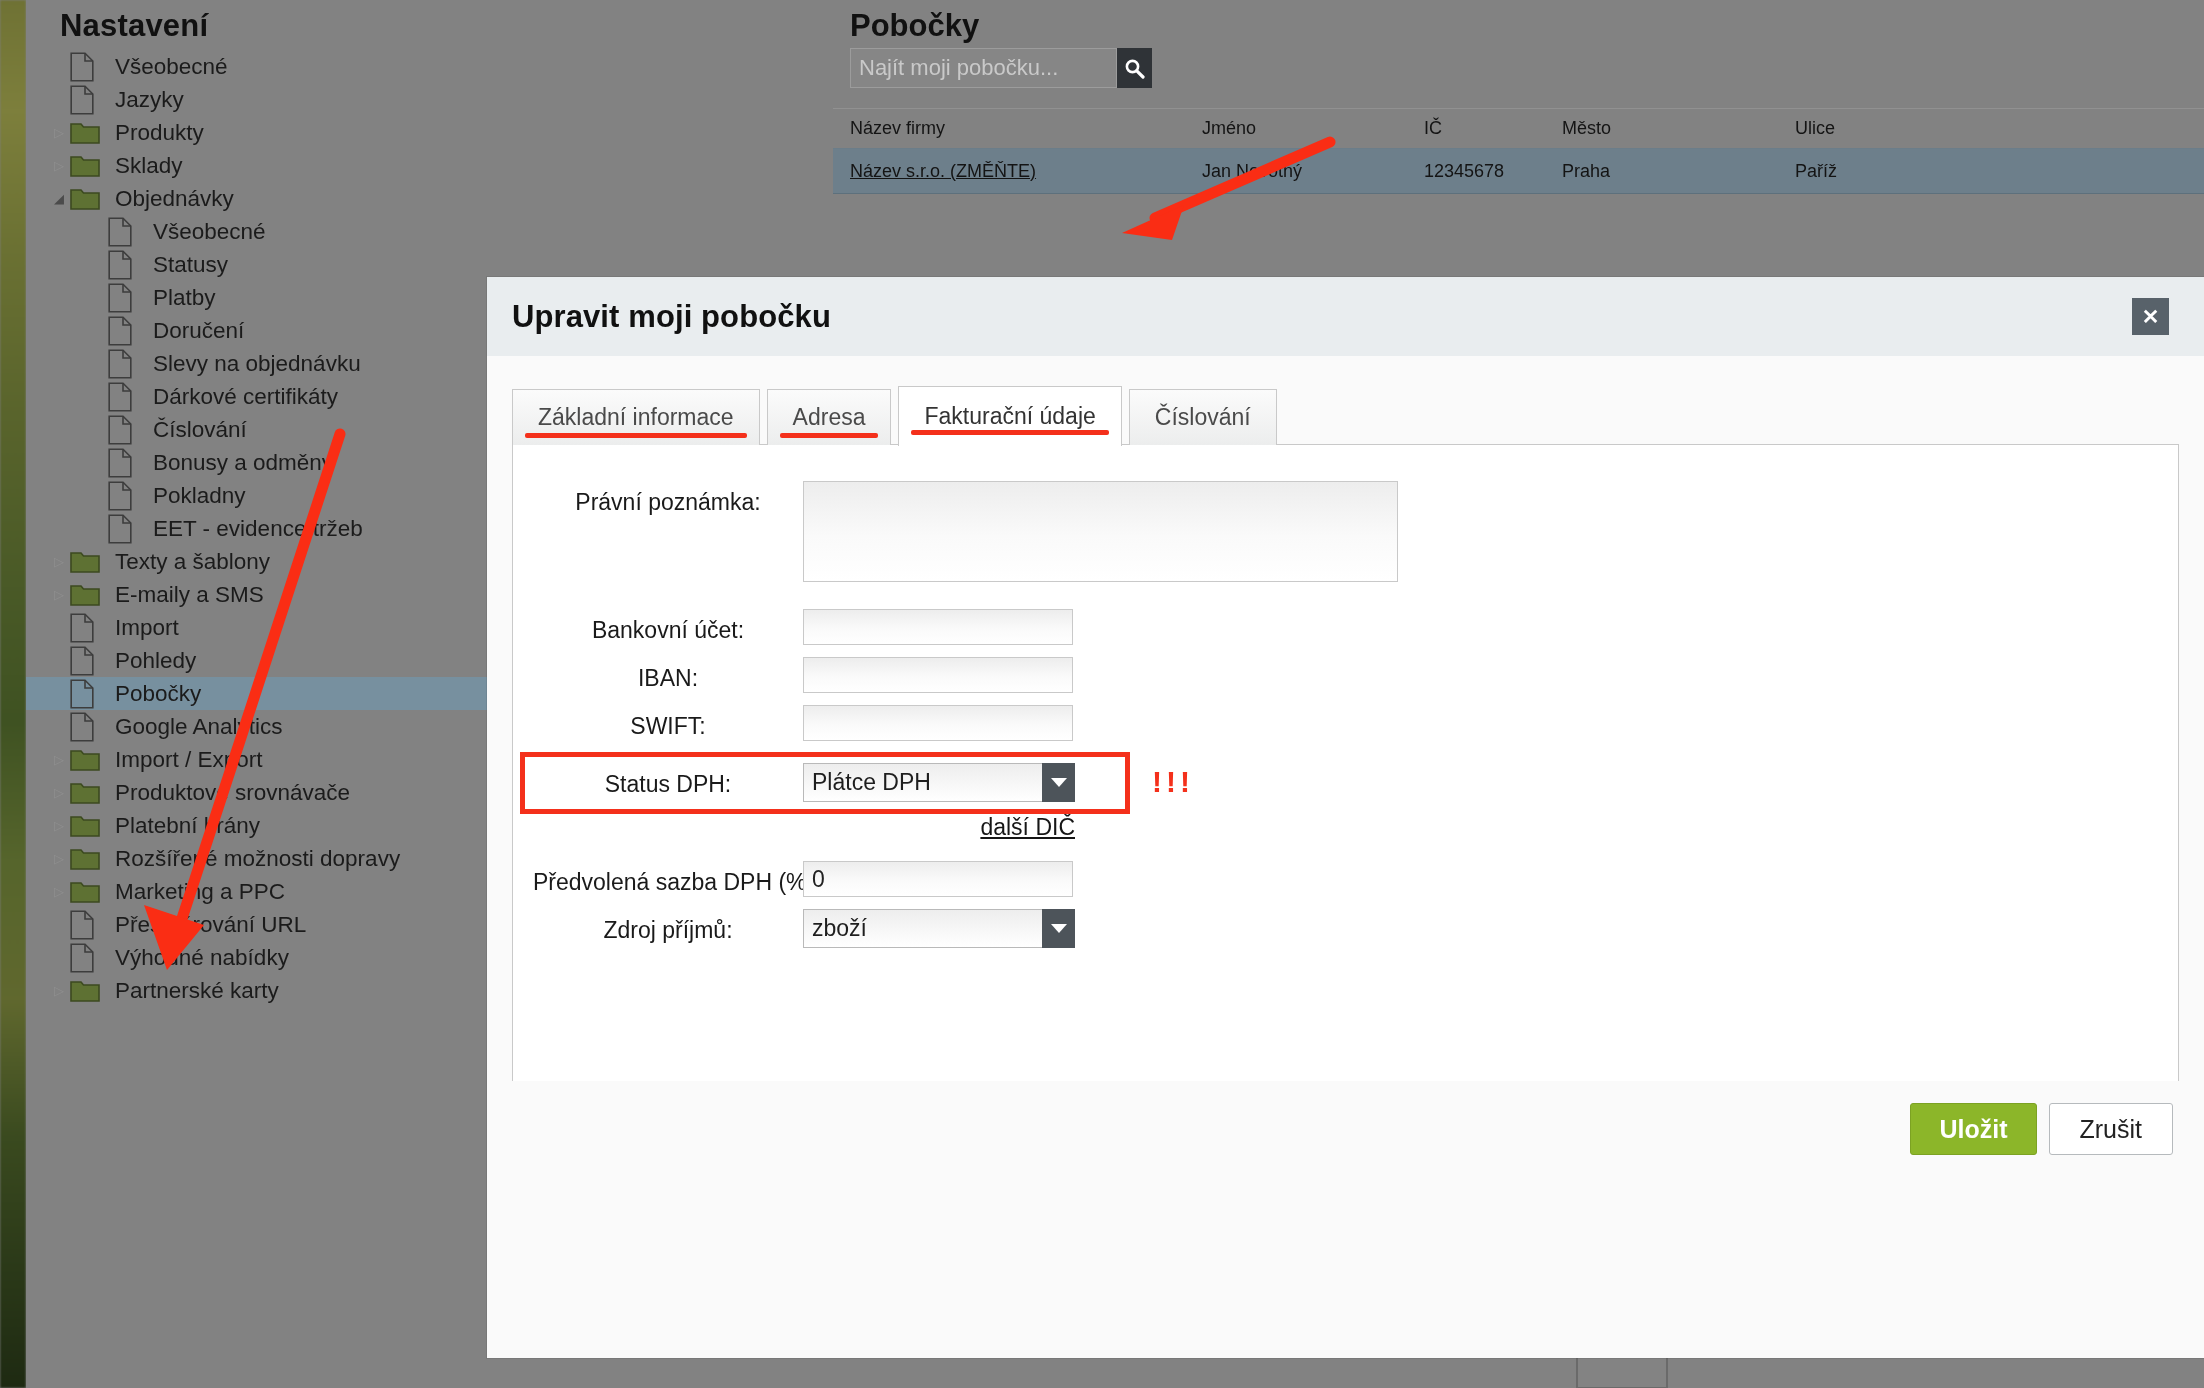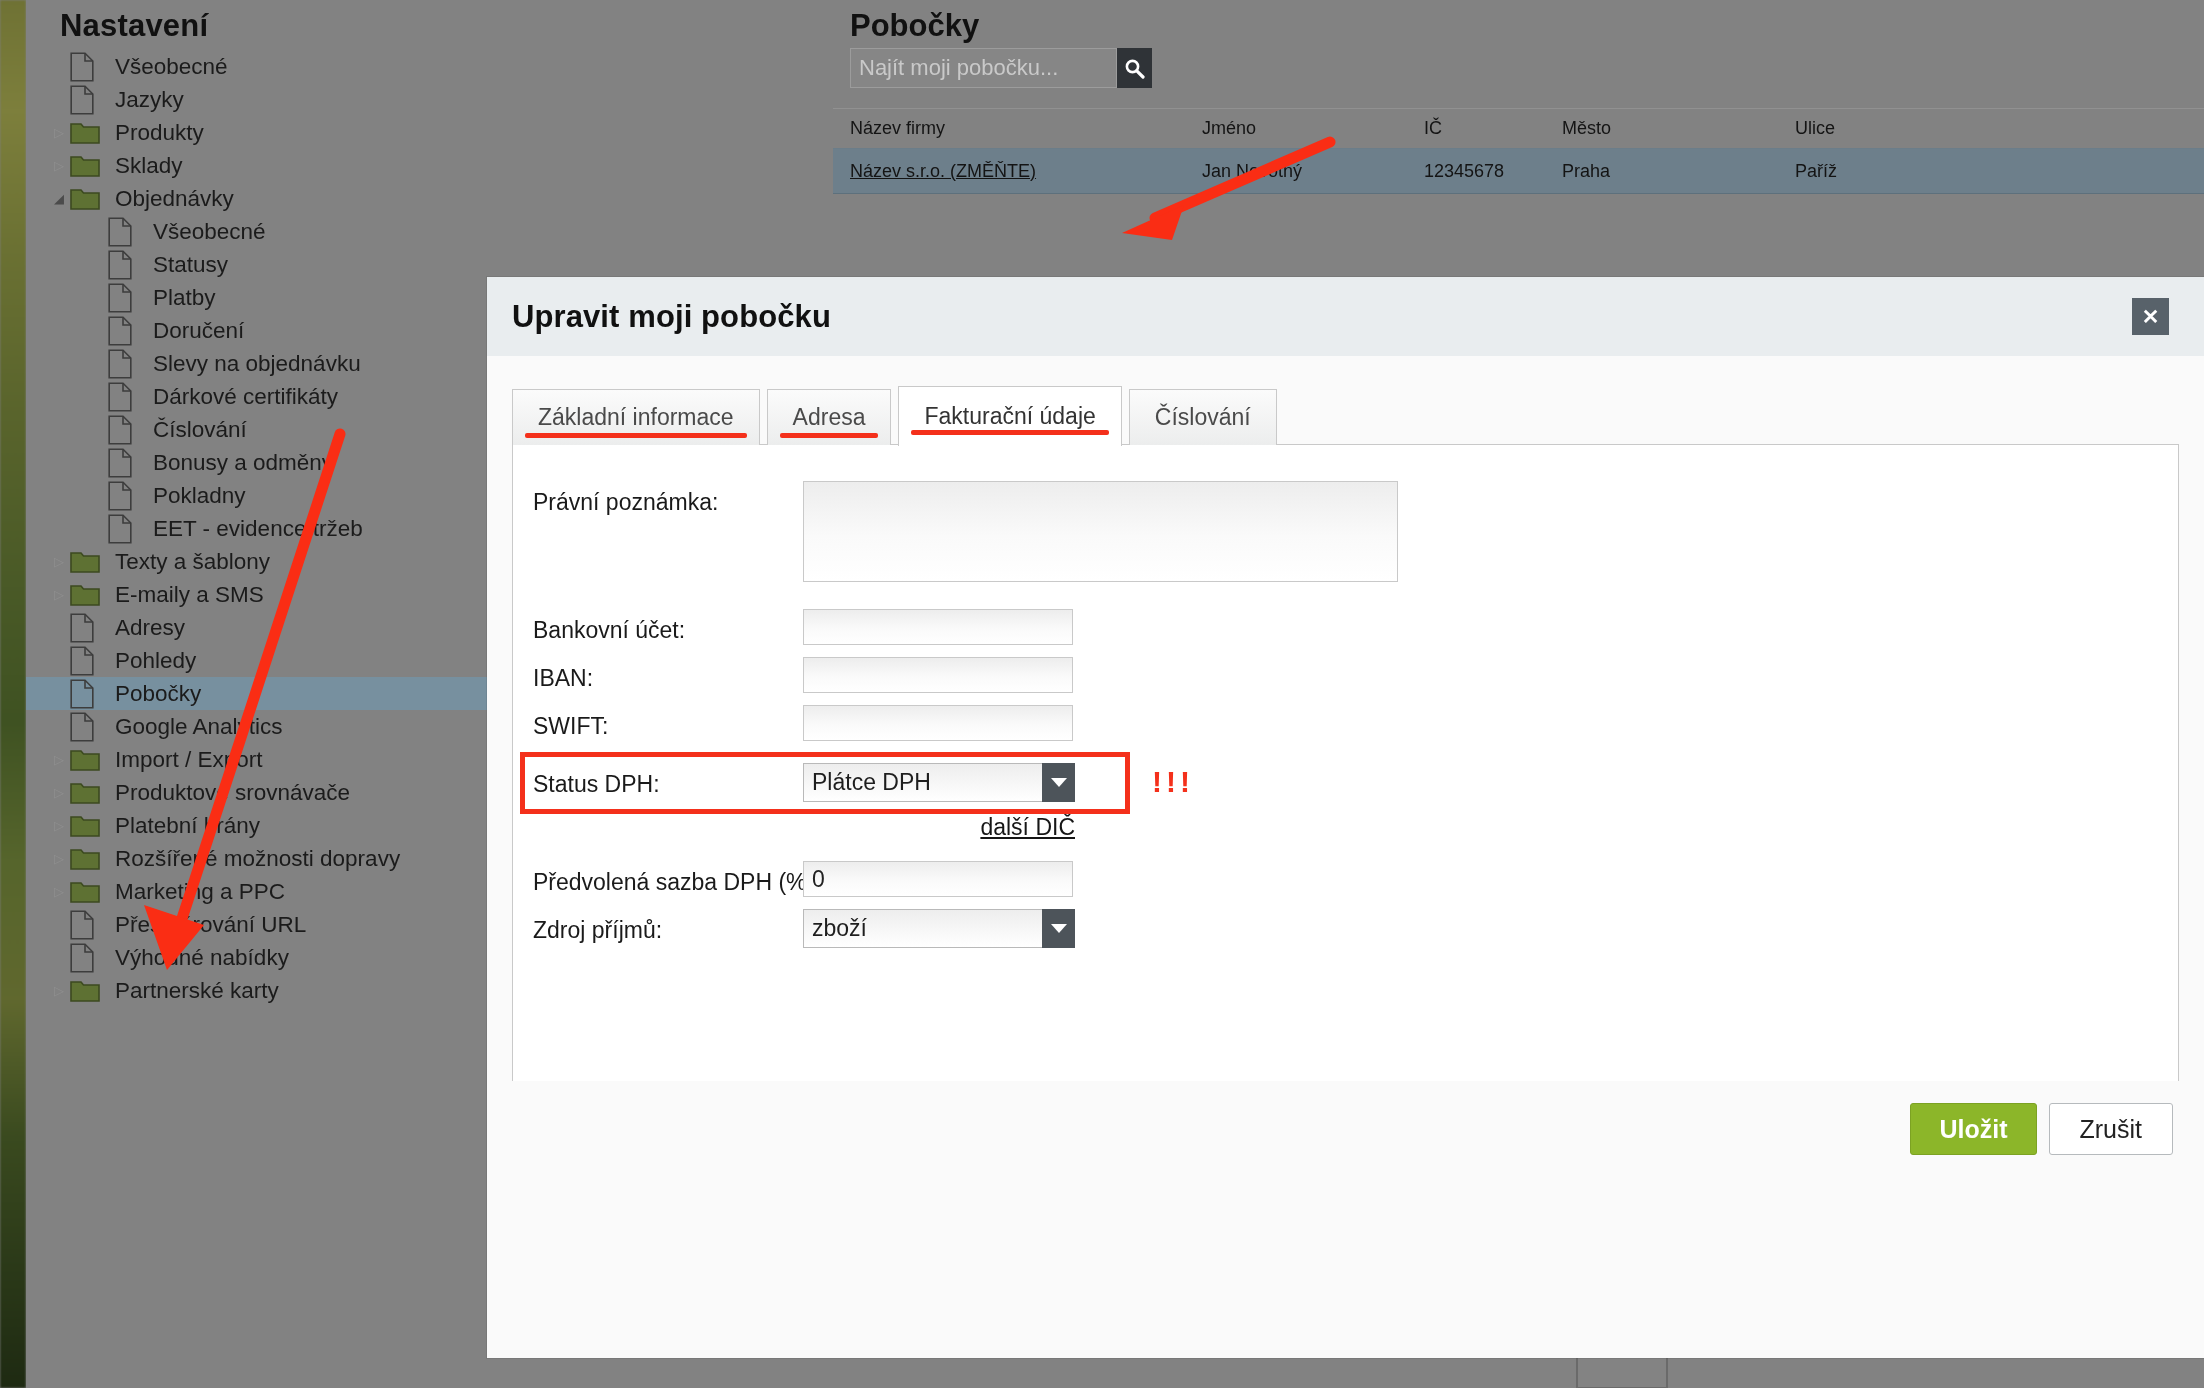--- a/index.html
+++ b/index.html
@@ -136,21 +136,21 @@
   .tab.active .u { bottom: 11px; height: 5px; }
 
   #panel {
     border: 1px solid #c9c9c9; background: #fff; height: 733px;
     position: relative; margin-top: -1px; padding: 30px 0 0 0;
   }
 
   .frow { display: flex; align-items: flex-start; padding-left: 20px; }
   .flabel {
     width: 270px; flex: 0 0 270px; font-size: 23px; color: #1a1a1a;
-    padding-top: 8px; white-space: nowrap;
+    padding-top: 8px; white-space: nowrap; text-align: center;
   }
   .fctl { position: relative; }
 
   textarea.f, input.f {
     font-family: inherit; font-size: 23px; color: #222;
     border: 1px solid #c9c9c9;
     background: linear-gradient(180deg,#ededed 0%, #fafafa 55%, #ffffff 100%);
     outline: none; padding: 5px 8px;
   }
   textarea.f { width: 595px; height: 101px; resize: none; }
@@ -386,21 +386,21 @@
         <span class="nav-label">E-maily a SMS</span>
       </div>
       <div class="nav-item">
         <span class="twisty spacer"></span>
         <span class="ic">
           <svg width="24" height="30" viewBox="0 0 24 30" aria-hidden="true">
             <path d="M1.2 1.2 H15 L22.8 9 V28.8 H1.2 Z" fill="none" stroke="#3d3d3d" stroke-width="1.6"></path>
             <path d="M15 1.2 V9 H22.8" fill="none" stroke="#3d3d3d" stroke-width="1.6"></path>
           </svg>
         </span>
-        <span class="nav-label">Adresy</span>
+        <span class="nav-label">Import</span>
       </div>
       <div class="nav-item">
         <span class="twisty spacer"></span>
         <span class="ic">
           <svg width="24" height="30" viewBox="0 0 24 30" aria-hidden="true">
             <path d="M1.2 1.2 H15 L22.8 9 V28.8 H1.2 Z" fill="none" stroke="#3d3d3d" stroke-width="1.6"></path>
             <path d="M15 1.2 V9 H22.8" fill="none" stroke="#3d3d3d" stroke-width="1.6"></path>
           </svg>
         </span>
         <span class="nav-label">Pohledy</span>

